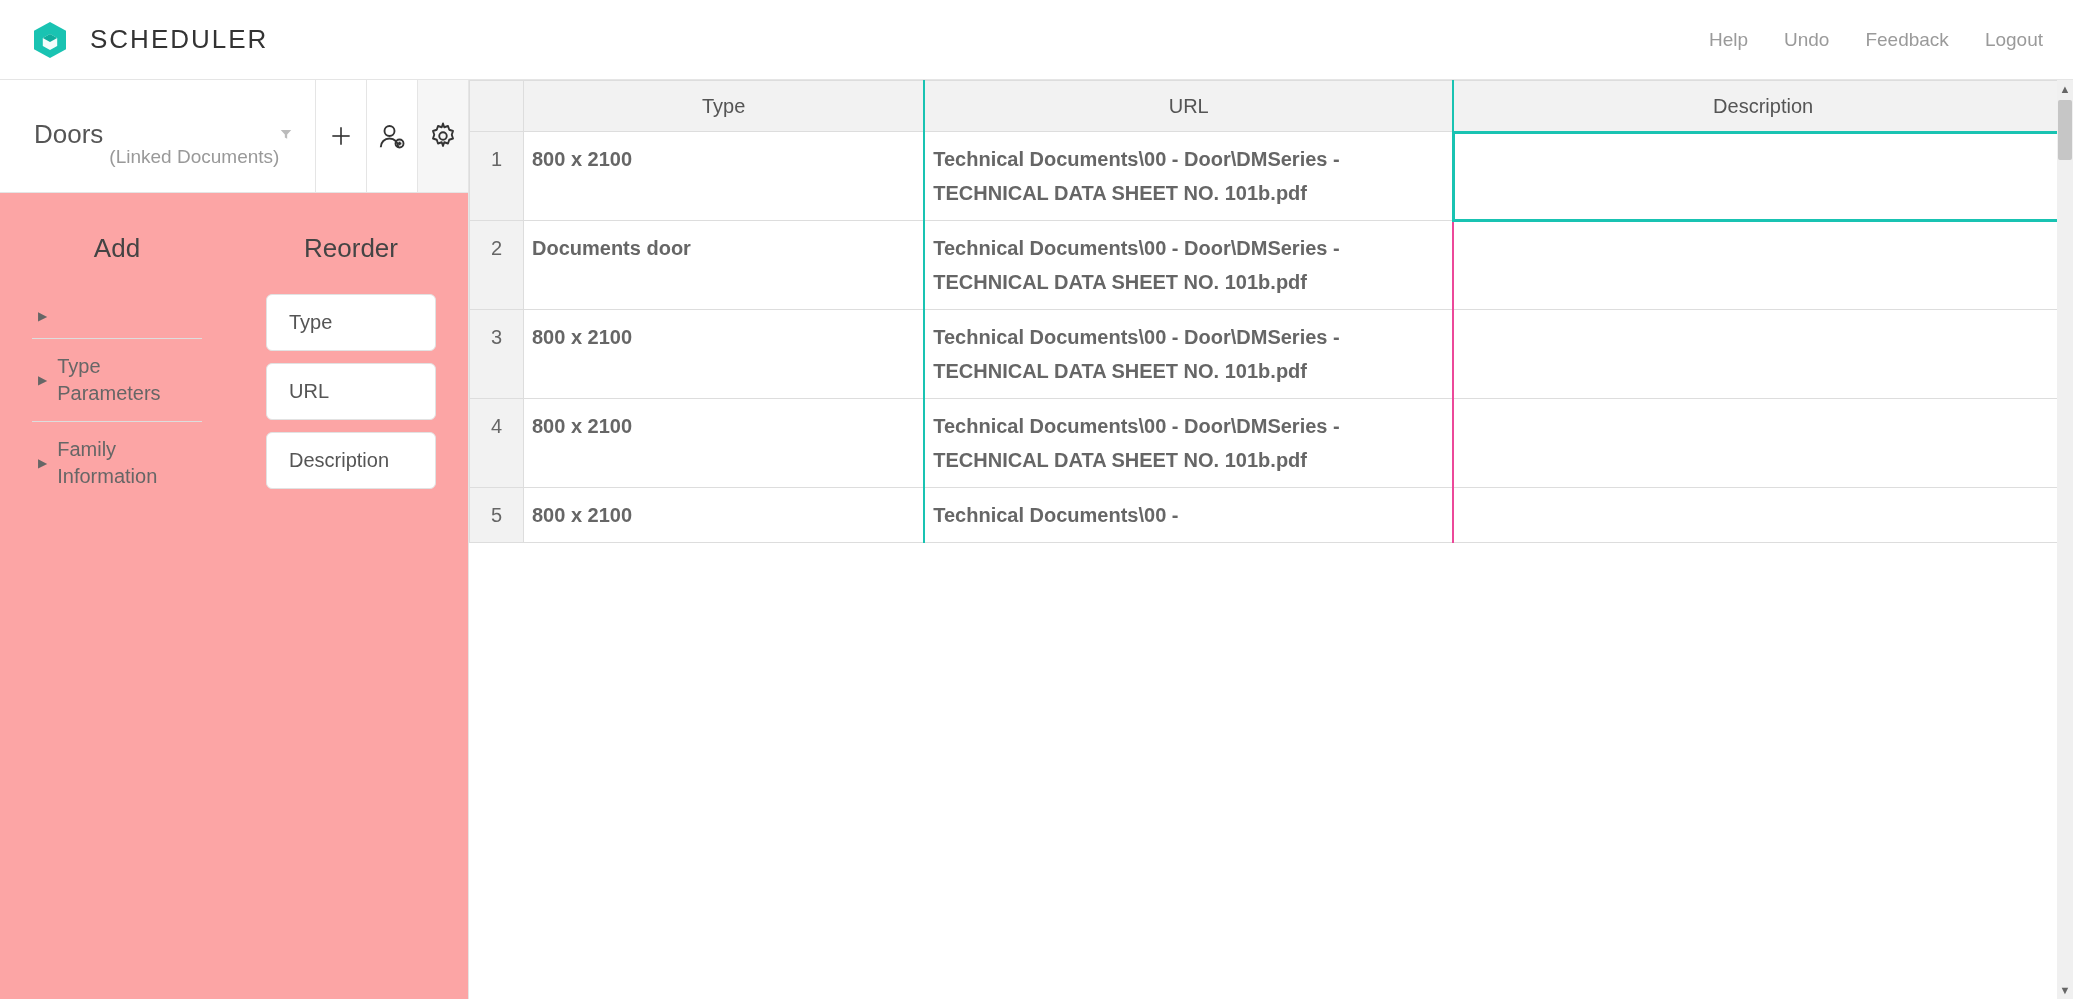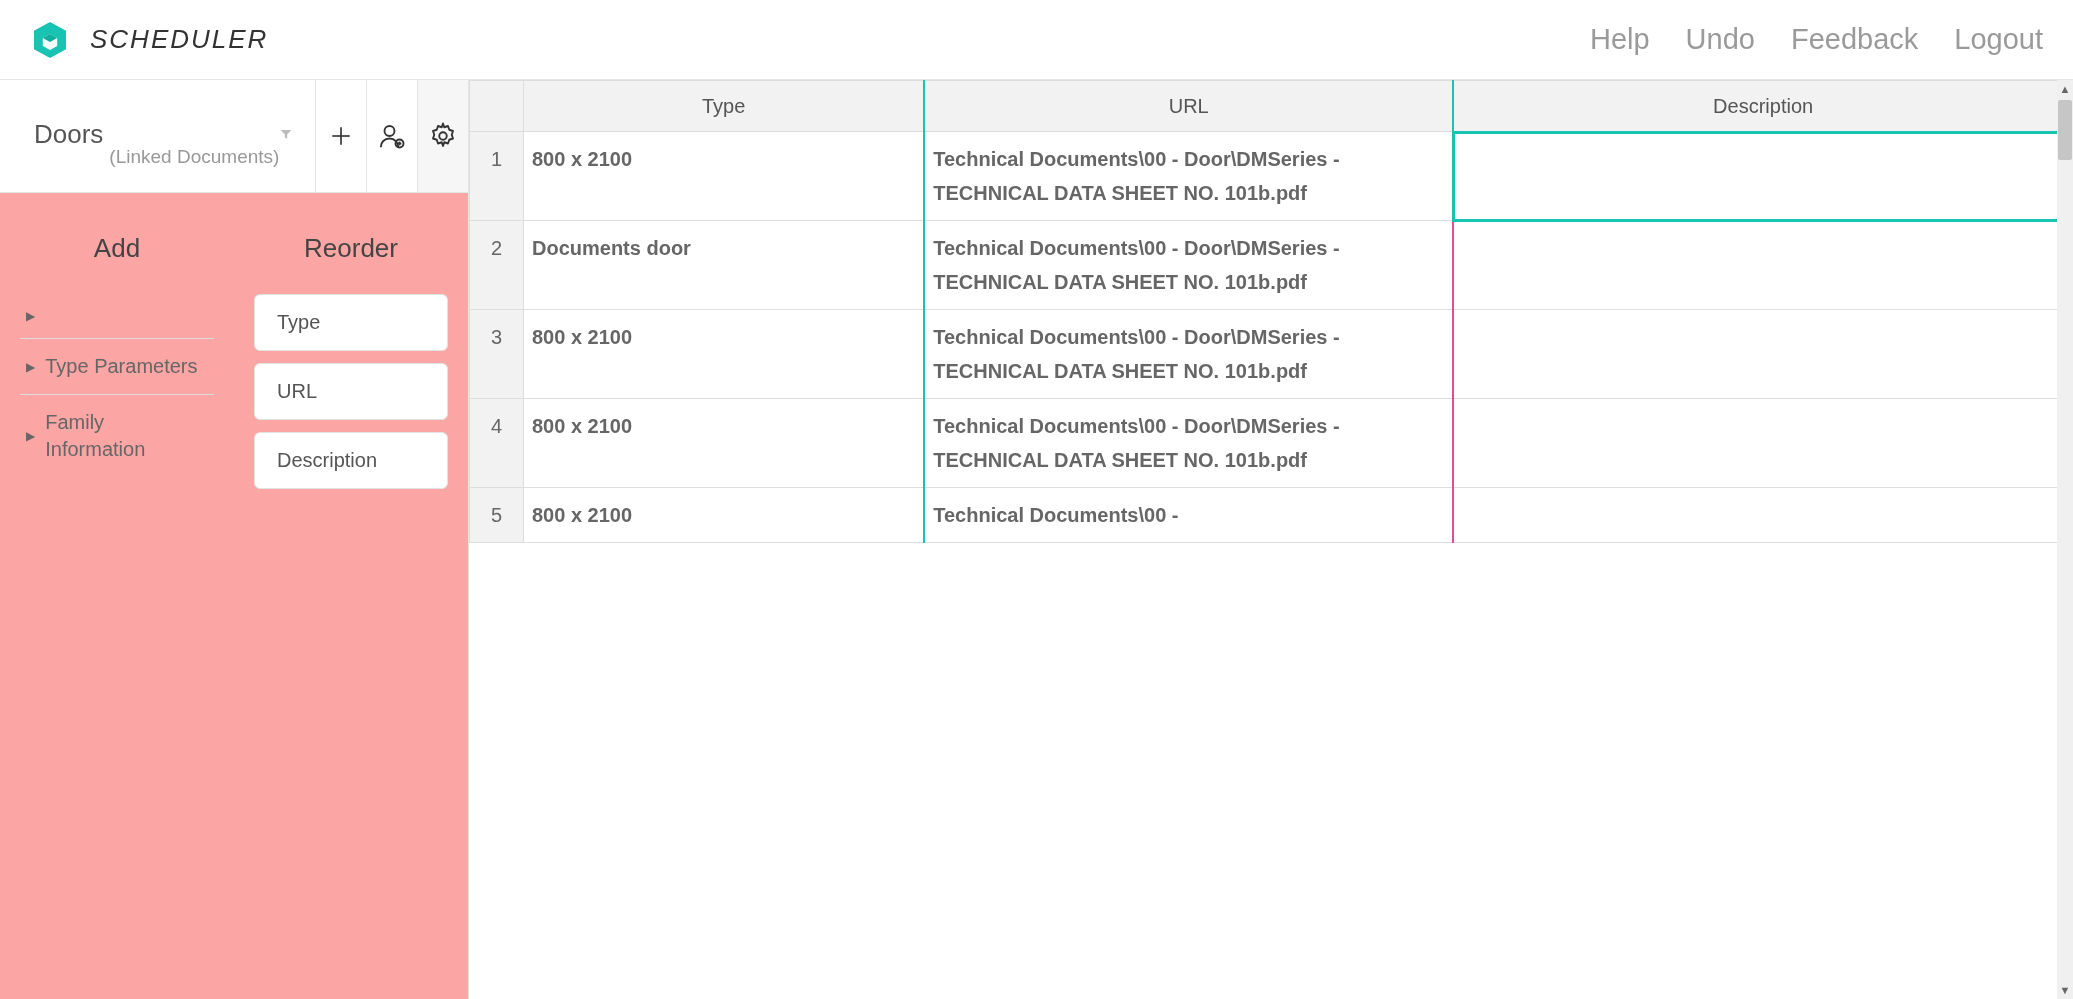--- a/index.html
+++ b/index.html
@@ -16,38 +16,37 @@
     height: 80px;
     display: flex;
     align-items: center;
     padding: 0 30px;
     border-bottom: 1px solid #e5e5e5;
   }
   .logo-wrap {
     display: flex;
     align-items: center;
     gap: 20px;
-    font-style: italic;
   }
   .logo {
     width: 40px; height: 40px;
   }
   .app-title {
     font-size: 26px;
     font-weight: 300;
     letter-spacing: 2px;
     color: #333;
   }
   .nav-links {
     margin-left: auto;
     display: flex;
     gap: 36px;
   }
   .nav-links a {
-    font-size: 29px;
+    font-size: 19px;
     color: #9a9a9a;
     text-decoration: none;
     cursor: pointer;
   }
 
   
   .content {
     display: flex;
     height: calc(100% - 80px);
   }
@@ -102,21 +101,21 @@
   .icon-btn:last-child { border-right: none; background: #f6f6f6; }
   .icon-btn svg { stroke: #333; }
 
   
   .panels {
     display: flex;
     height: 100%;
   }
   .panel {
     flex: 1;
-    padding: 20px 20px;
+    padding: 20px 32px;
   }
   .panel h2 {
     text-align: center;
     font-size: 26px;
     font-weight: 300;
     color: #444;
     margin: 20px 0 30px;
   }
   .panel-left {
     border-right: 0;

